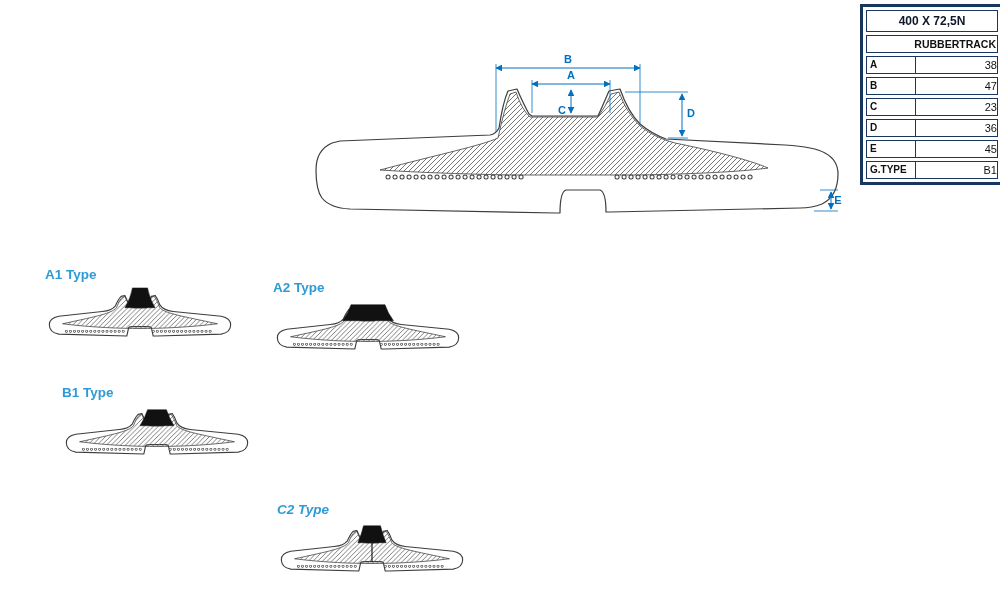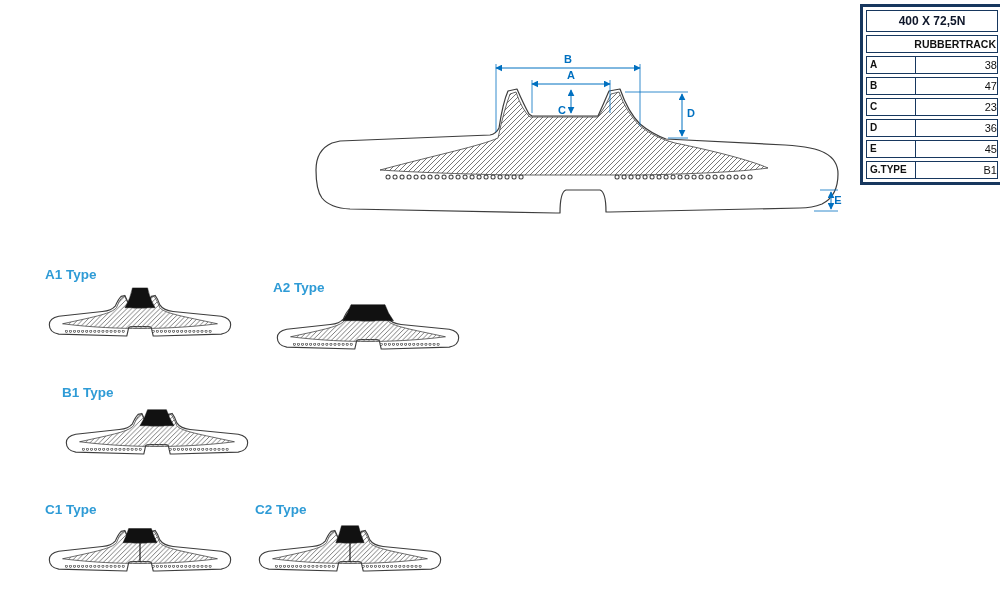--- a/index.html
+++ b/index.html
@@ -163,30 +163,22 @@
 
   <div class="type-cell" style="left:62px;top:384px;">
     <div class="type-label">B1 Type</div>
     <svg width="190" height="68" viewBox="0 0 200 72">
       <use href="#tbase"></use>
       <path class="lug" d="M90,6 L110,6 Q113,15 118,23 L82,23 Q87,15 90,6 Z"></path>
     </svg>
   </div>
 
 
-  <div class="type-cell" style="left:45px;top:501px;">
-    <div class="type-label">C1 Type</div>
-    <svg width="190" height="68" viewBox="0 0 200 72">
-      <use href="#tbase"></use>
-      <path class="lug" d="M88,8 L112,8 Q114,15 118,23 L82,23 Q86,15 88,8 Z"></path>
-      <line class="boltline" x1="100" y1="23" x2="100" y2="43"></line>
-    </svg>
-  </div>
 
-  <div class="type-cell" style="left:255px;top:501px;">
+  <div class="type-cell" style="left:277px;top:501px;font-style:italic;">
     <div class="type-label">C2 Type</div>
     <svg width="190" height="68" viewBox="0 0 200 72">
       <use href="#tbase"></use>
       <path class="lug" d="M91,5 L109,5 Q111,14 115,23 L85,23 Q89,14 91,5 Z"></path>
       <line class="boltline" x1="100" y1="23" x2="100" y2="43"></line>
     </svg>
   </div>
 
 </div>
 

